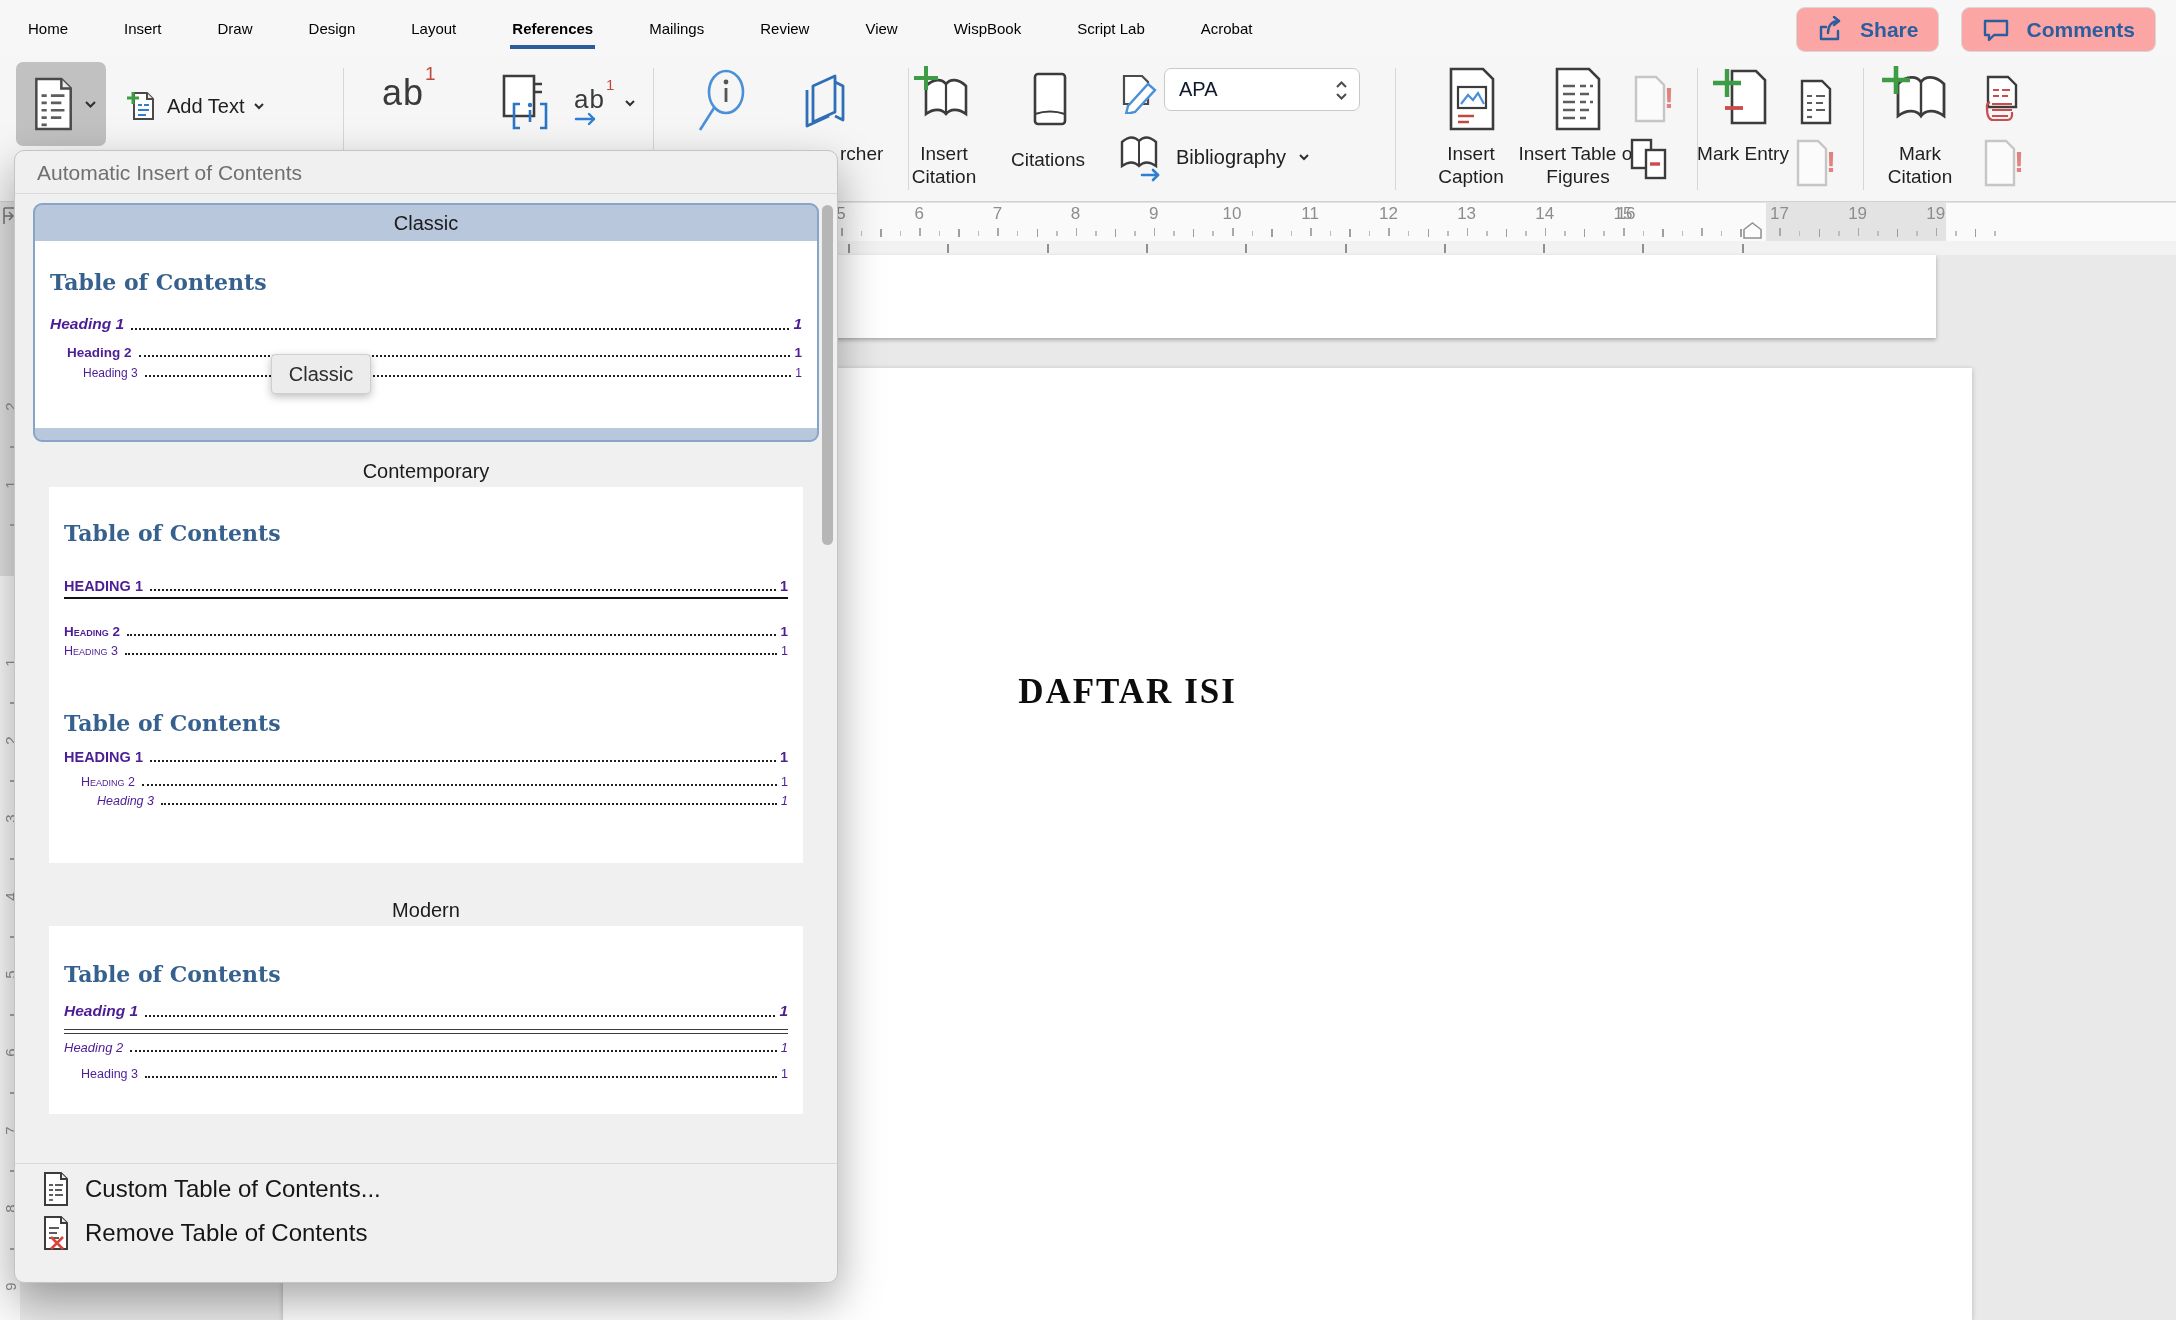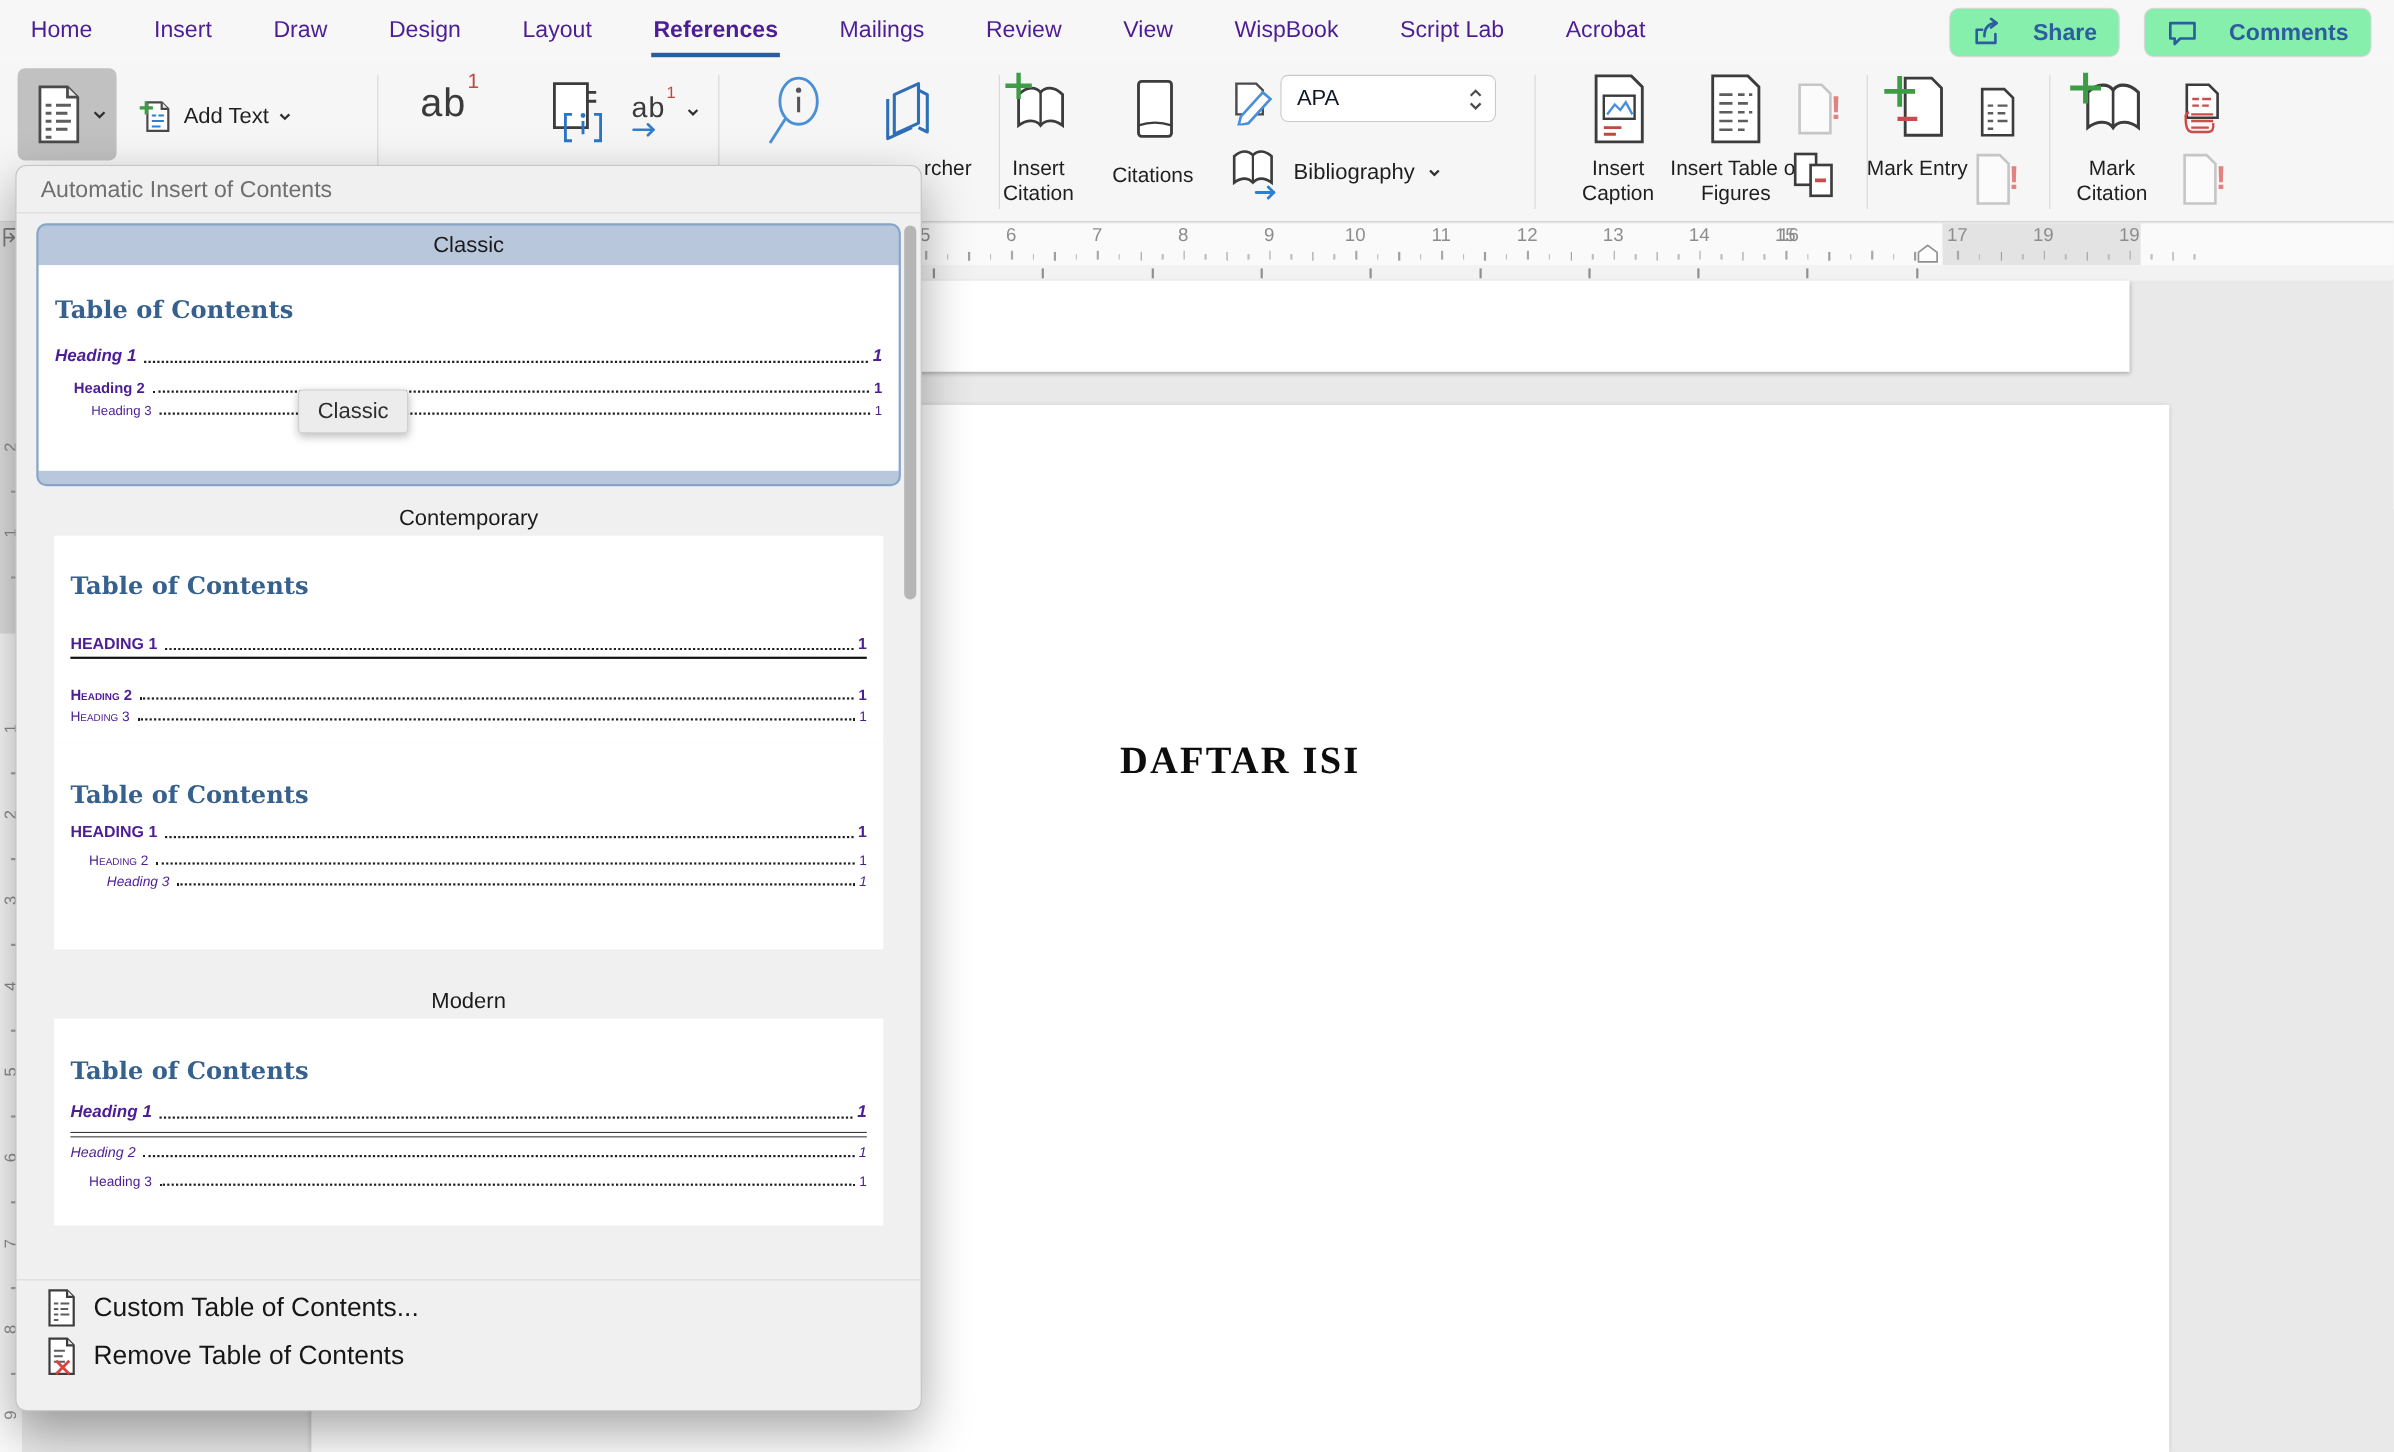--- a/index.html
+++ b/index.html
@@ -3,24 +3,24 @@
 <meta charset="utf-8">
 <style>
   * { margin:0; padding:0; box-sizing:border-box; }
   html,body { width:2176px; height:1320px; overflow:hidden; }
   body { font-family:"Liberation Sans","DejaVu Sans",sans-serif; background:#f6f6f6; }
   #app { position:relative; width:2176px; height:1320px; background:#f6f6f6; }
 
   
   .menubar { position:absolute; left:0; top:0; width:2176px; height:56px; background:#f7f7f7; }
   .tabs { position:absolute; left:26px; top:0; height:56px; display:flex; gap:52px; align-items:center; }
-  .tab { font-size:21px; color:#4c1d95; padding:12px 2px 8px; border-bottom:4px solid transparent; cursor:default; white-space:nowrap; }
+  .tab { font-size:15px; color:#000000; padding:12px 2px 8px; border-bottom:4px solid transparent; cursor:default; white-space:nowrap; }
   .tab.active { font-weight:700; border-bottom-color:#2b5c9c; }
   .top-actions { position:absolute; right:20px; top:7px; display:flex; gap:22px; }
-  .pill { display:flex; align-items:center; gap:28px; height:45px; padding:0 20px; background:#86efac; border:1px solid #d8d8d8; border-radius:9px; color:#2c5d9e; font-size:21px; font-weight:700; font-family:inherit; }
+  .pill { display:flex; align-items:center; gap:16px; height:45px; padding:0 20px; background:#fca5a5; border:1px solid #d8d8d8; border-radius:9px; color:#2c5d9e; font-size:21px; font-weight:700; font-family:inherit; }
 
   
   .ribbon { position:absolute; left:0; top:56px; width:2176px; height:146px; background:#f6f6f6; border-bottom:1px solid #d2d2d2; }
   .ribbon .sep { position:absolute; top:12px; width:1px; height:122px; background:#d6d6d6; }
   .rbtn { position:absolute; display:flex; align-items:center; }
   .toc-button { left:16px; top:6px; width:90px; height:84px; background:#c1c1c1; border-radius:7px; padding:6px 6px 6px 12px; gap:6px; }
   .add-text-button { left:126px; top:30px; height:40px; gap:9px; font-size:20px; color:#1f1f1f; }
   .rlabel { position:absolute; text-align:center; font-size:19px; line-height:23px; color:#1f1f1f; }
   .glyph-ab { font-size:36px; color:#3a3a3a; letter-spacing:1px; }
   .glyph-ab sup { color:#c0483f; font-size:19px; position:relative; top:-12px; left:1px; }

